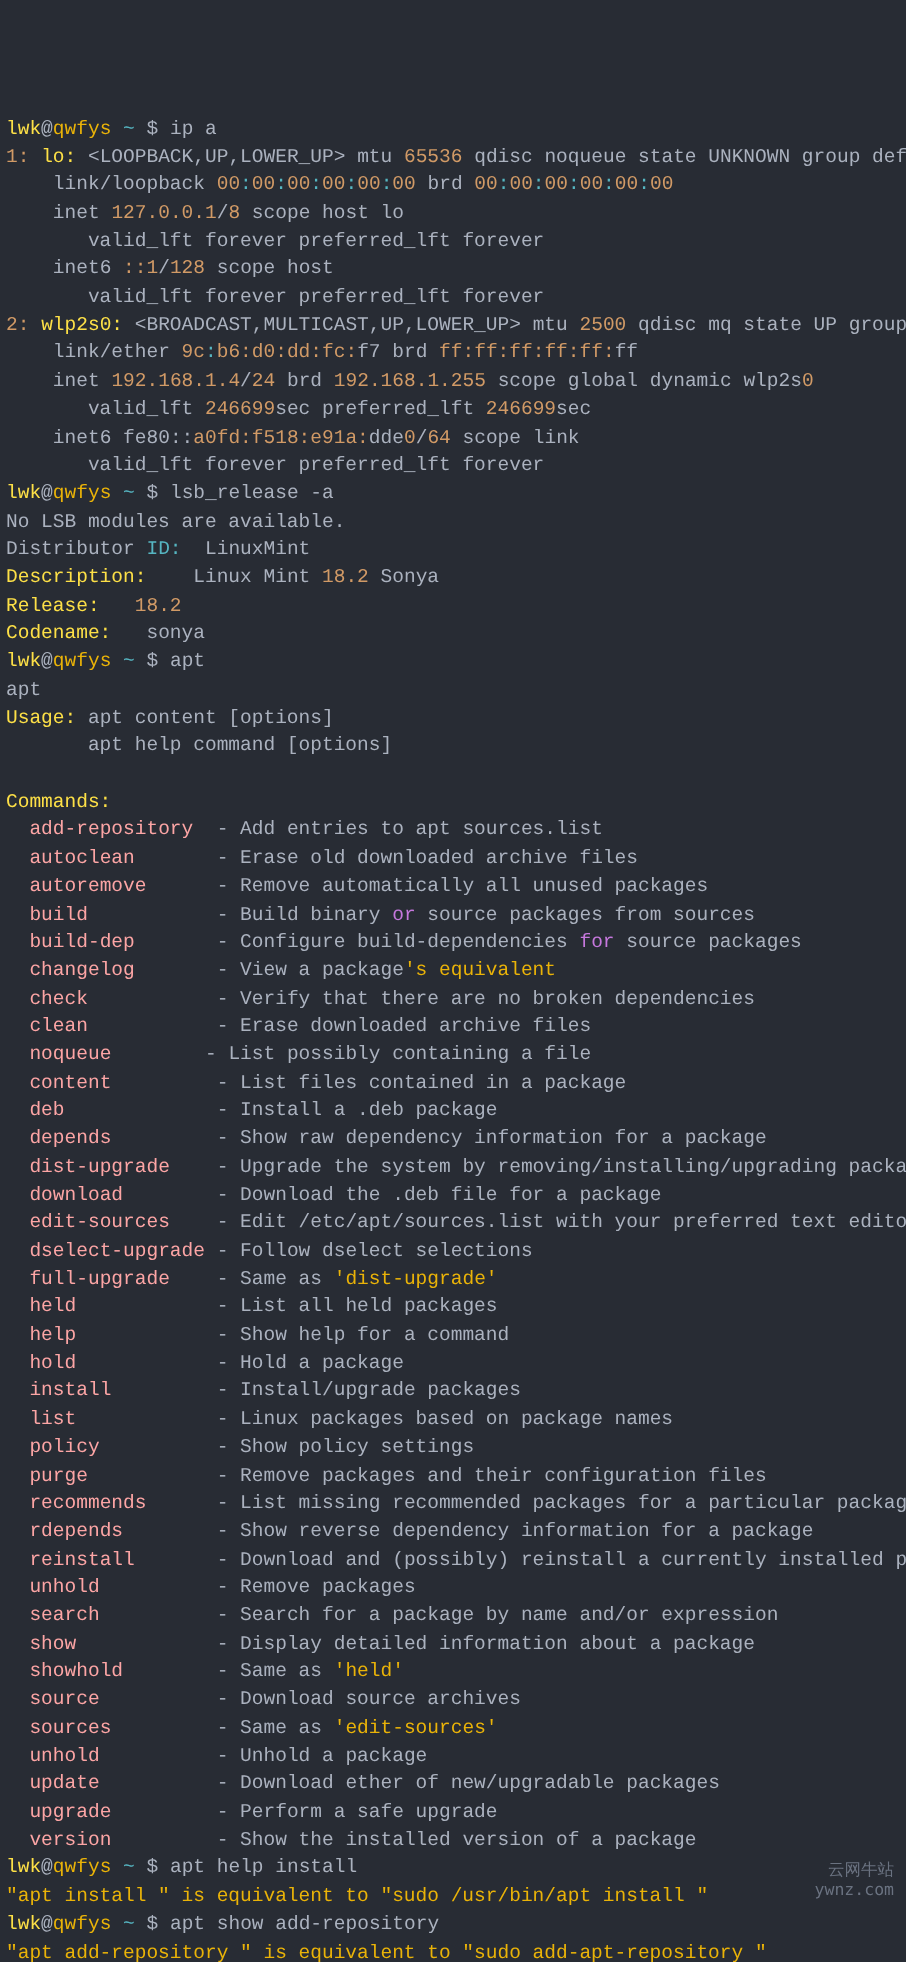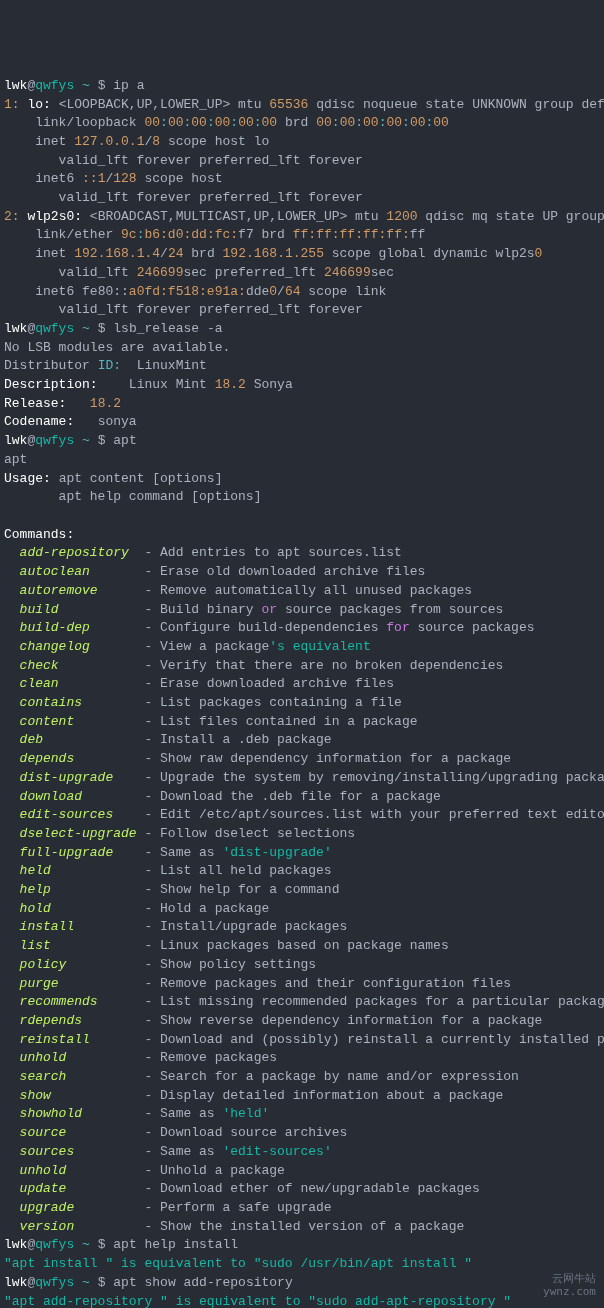--- a/index.html
+++ b/index.html
@@ -7,52 +7,52 @@
     padding: 2px 4px;
     background: #282c34;
     color: #abb2bf;
     font-family: "Consolas", "Menlo", "Courier New", monospace;
     font-size: 13px;
     line-height: 18.7px;
     white-space: pre;
     width: 604px;
     overflow: hidden;
   }
-  .p-green  { color: #14b8a6; }
-  .p-red    { color: #ffffff; font-family: Liberation Mono, monospace; }
-  .p-blue   { color: #bef264; font-style: italic; }
+  .p-green  { color: #eab308; }
+  .p-red    { color: #fde047; font-family: Liberation Mono, monospace; }
+  .p-blue   { color: #fca5a5; }
   .p-yellow { color: #d19a66; }
   .p-cyan   { color: #56b6c2; }
   .p-purple { color: #c678dd; }
   .p-grey   { color: #abb2bf; }
   .watermark {
     position: absolute;
     right: 8px;
-    top: 1272px;
+    top: 1240px;
     font-size: 11px;
     color: #6a7280;
     text-align: right;
     line-height: 13px;
     font-family: "Microsoft YaHei","Consolas",monospace;
     white-space: normal;
   }
 </style>
 </head>
 <body>
 
 
 
 <div><span><span class="p-red">lwk</span><span class="p-grey">@</span><span class="p-green">qwfys</span><span class="p-grey"> </span><span class="p-cyan">~</span><span class="p-grey"> </span><span class="p-grey">$</span></span> <span class="p-grey">ip a</span>
 <span class="p-yellow">1:</span> <span class="p-red">lo:</span> <span class="p-grey">&lt;LOOPBACK,UP,LOWER_UP&gt;</span> <span class="p-grey">mtu</span> <span class="p-yellow">65536</span> <span class="p-grey">qdisc noqueue state UNKNOWN group default qlen</span>
     <span class="p-grey">link/loopback</span> <span class="p-yellow">00</span><span class="p-cyan">:</span><span class="p-yellow">00</span><span class="p-cyan">:</span><span class="p-yellow">00</span><span class="p-cyan">:</span><span class="p-yellow">00</span><span class="p-cyan">:</span><span class="p-yellow">00</span><span class="p-cyan">:</span><span class="p-yellow">00</span> <span class="p-grey">brd</span> <span class="p-yellow">00</span><span class="p-cyan">:</span><span class="p-yellow">00</span><span class="p-cyan">:</span><span class="p-yellow">00</span><span class="p-cyan">:</span><span class="p-yellow">00</span><span class="p-cyan">:</span><span class="p-yellow">00</span><span class="p-cyan">:</span><span class="p-yellow">00</span>
     <span class="p-grey">inet</span> <span class="p-yellow">127.0.0.1</span><span class="p-grey">/</span><span class="p-yellow">8</span> <span class="p-grey">scope host lo</span>
        <span class="p-grey">valid_lft forever preferred_lft forever</span>
     <span class="p-grey">inet6</span> <span class="p-yellow">::1</span><span class="p-grey">/</span><span class="p-yellow">128</span> <span class="p-grey">scope host</span>
        <span class="p-grey">valid_lft forever preferred_lft forever</span>
-<span class="p-yellow">2:</span> <span class="p-red">wlp2s0:</span> <span class="p-grey">&lt;BROADCAST,MULTICAST,UP,LOWER_UP&gt;</span> <span class="p-grey">mtu</span> <span class="p-yellow">1200</span> <span class="p-grey">qdisc mq state UP group default</span>
+<span class="p-yellow">2:</span> <span class="p-red">wlp2s0:</span> <span class="p-grey">&lt;BROADCAST,MULTICAST,UP,LOWER_UP&gt;</span> <span class="p-grey">mtu</span> <span class="p-yellow">2500</span> <span class="p-grey">qdisc mq state UP group default</span>
     <span class="p-grey">link/ether</span> <span class="p-yellow">9c</span><span class="p-cyan">:</span><span class="p-yellow">b6:d0:dd:fc:</span><span class="p-grey">f7</span> <span class="p-grey">brd</span> <span class="p-yellow">ff:ff:ff:ff:ff:</span><span class="p-grey">ff</span>
     <span class="p-grey">inet</span> <span class="p-yellow">192.168.1.4</span><span class="p-grey">/</span><span class="p-yellow">24</span> <span class="p-grey">brd</span> <span class="p-yellow">192.168.1.255</span> <span class="p-grey">scope global dynamic wlp2s</span><span class="p-yellow">0</span>
        <span class="p-grey">valid_lft</span> <span class="p-yellow">246699</span><span class="p-grey">sec preferred_lft</span> <span class="p-yellow">246699</span><span class="p-grey">sec</span>
     <span class="p-grey">inet6</span> <span class="p-grey">fe80::</span><span class="p-yellow">a0fd:f518:e91a:</span><span class="p-grey">dde</span><span class="p-yellow">0</span><span class="p-grey">/</span><span class="p-yellow">64</span> <span class="p-grey">scope link</span>
        <span class="p-grey">valid_lft forever preferred_lft forever</span>
 <span><span class="p-red">lwk</span><span class="p-grey">@</span><span class="p-green">qwfys</span> <span class="p-cyan">~</span> <span class="p-grey">$</span></span> <span class="p-grey">lsb_release -a</span>
 <span class="p-grey">No LSB modules are available.</span>
 <span class="p-grey">Distributor</span> <span class="p-cyan">ID:</span>  <span class="p-grey">LinuxMint</span>
 <span class="p-red">Description:</span>    <span class="p-grey">Linux Mint</span> <span class="p-yellow">18.2</span> <span class="p-grey">Sonya</span>
 <span class="p-red">Release:</span>   <span class="p-yellow">18.2</span>
@@ -64,21 +64,21 @@
 
 <span class="p-red">Commands:</span>
 <span id="cmd-list">  <span class="p-blue">add-repository  </span><span class="p-grey">- </span><span class="p-grey">Add entries to apt sources.list</span>
   <span class="p-blue">autoclean       </span><span class="p-grey">- </span><span class="p-grey">Erase old downloaded archive files</span>
   <span class="p-blue">autoremove      </span><span class="p-grey">- </span><span class="p-grey">Remove automatically all unused packages</span>
   <span class="p-blue">build           </span><span class="p-grey">- </span><span class="p-grey">Build binary </span><span class="p-purple">or</span><span class="p-grey"> source packages from sources</span>
   <span class="p-blue">build-dep       </span><span class="p-grey">- </span><span class="p-grey">Configure build-dependencies </span><span class="p-purple">for</span><span class="p-grey"> source packages</span>
   <span class="p-blue">changelog       </span><span class="p-grey">- </span><span class="p-grey">View a package</span><span class="p-green">'s equivalent</span>
   <span class="p-blue">check           </span><span class="p-grey">- </span><span class="p-grey">Verify that there are no broken dependencies</span>
   <span class="p-blue">clean           </span><span class="p-grey">- </span><span class="p-grey">Erase downloaded archive files</span>
-  <span class="p-blue">contains        </span><span class="p-grey">- </span><span class="p-grey">List packages containing a file</span>
+  <span class="p-blue">noqueue        </span><span class="p-grey">- </span><span class="p-grey">List possibly containing a file</span>
   <span class="p-blue">content         </span><span class="p-grey">- </span><span class="p-grey">List files contained in a package</span>
   <span class="p-blue">deb             </span><span class="p-grey">- </span><span class="p-grey">Install a .deb package</span>
   <span class="p-blue">depends         </span><span class="p-grey">- </span><span class="p-grey">Show raw dependency information for a package</span>
   <span class="p-blue">dist-upgrade    </span><span class="p-grey">- </span><span class="p-grey">Upgrade the system by removing/installing/upgrading packages</span>
   <span class="p-blue">download        </span><span class="p-grey">- </span><span class="p-grey">Download the .deb file for a package</span>
   <span class="p-blue">edit-sources    </span><span class="p-grey">- </span><span class="p-grey">Edit /etc/apt/sources.list with your preferred text editor</span>
   <span class="p-blue">dselect-upgrade </span><span class="p-grey">- </span><span class="p-grey">Follow dselect selections</span>
   <span class="p-blue">full-upgrade    </span><span class="p-grey">- </span><span class="p-grey">Same as </span><span class="p-green">'dist-upgrade'</span>
   <span class="p-blue">held            </span><span class="p-grey">- </span><span class="p-grey">List all held packages</span>
   <span class="p-blue">help            </span><span class="p-grey">- </span><span class="p-grey">Show help for a command</span>

